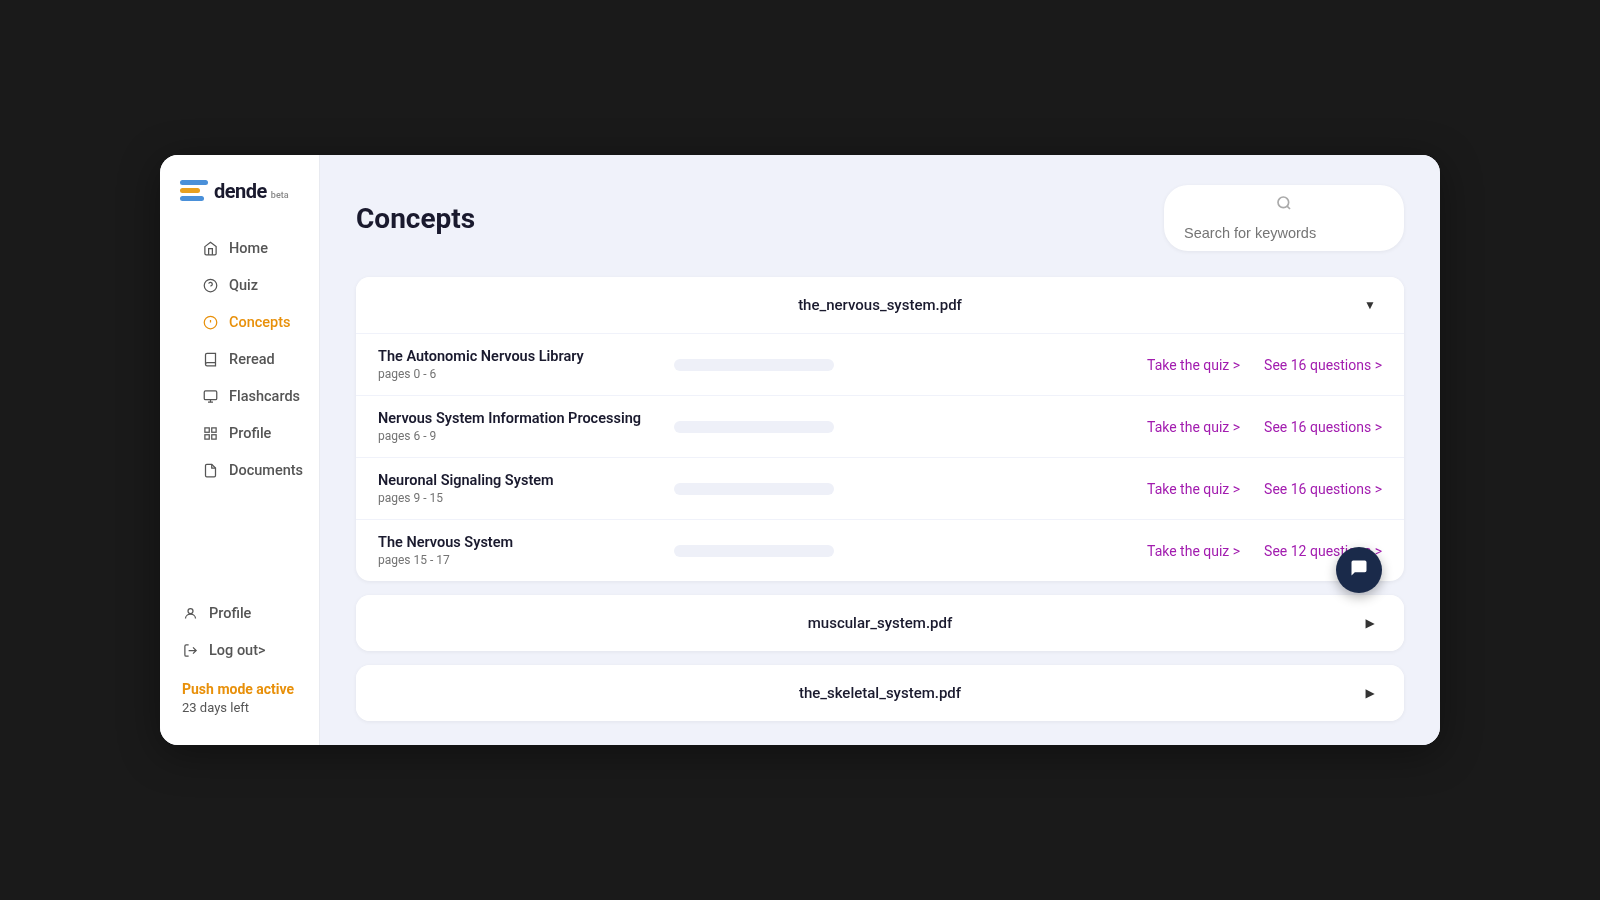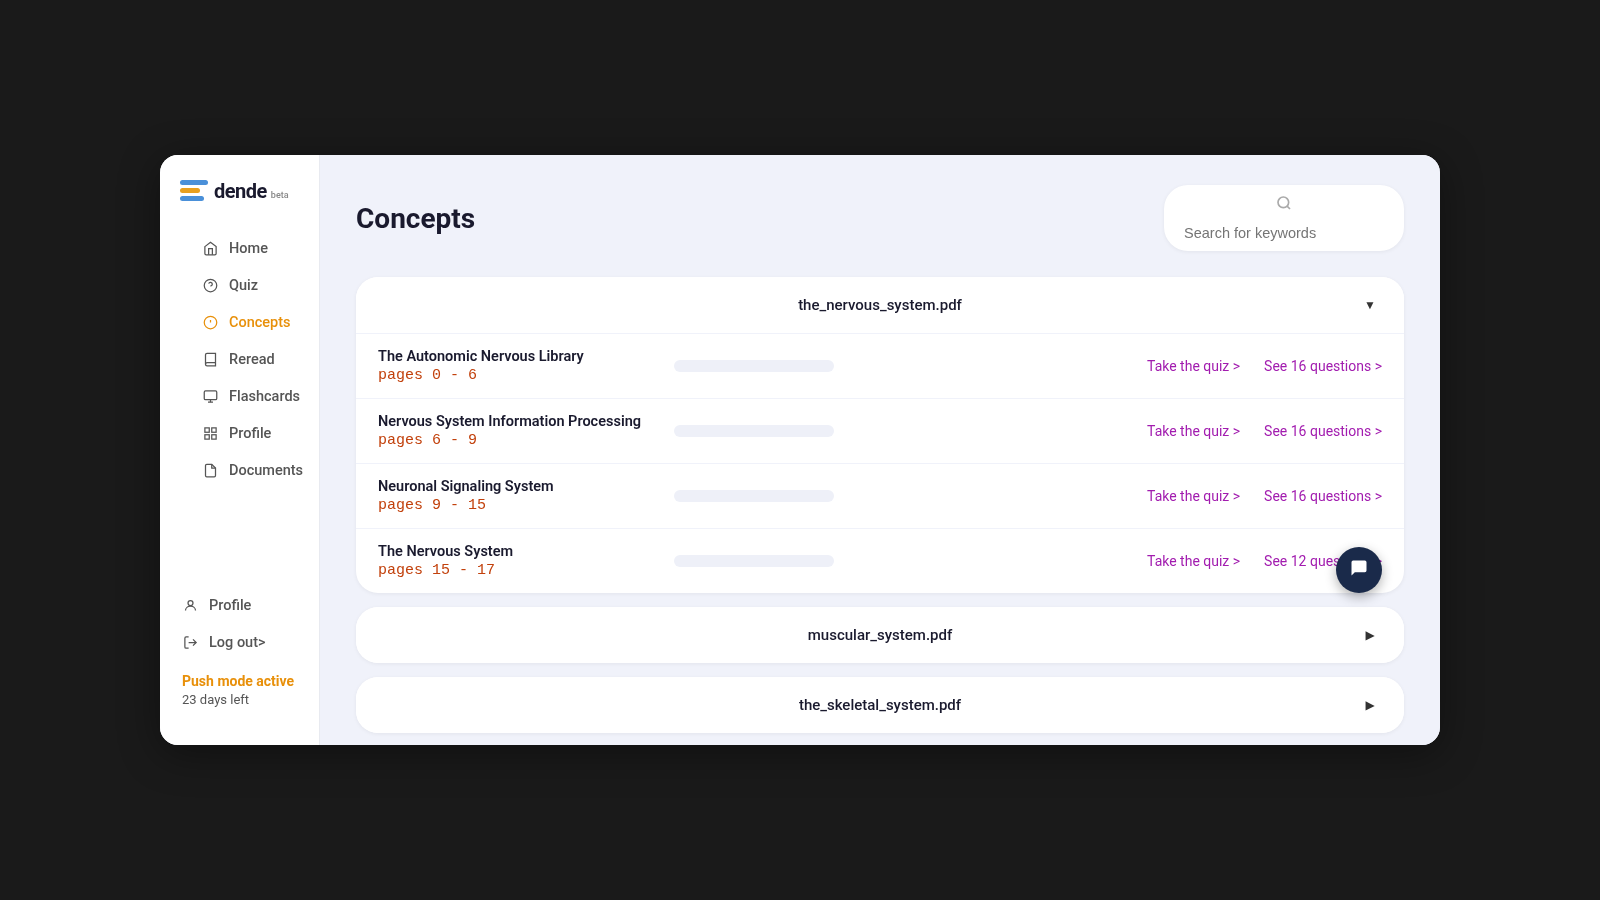--- a/index.html
+++ b/index.html
@@ -20,21 +20,21 @@
       overflow: hidden;
       box-shadow: 0 8px 40px rgba(0,0,0,0.4);
     }
     
     .sidebar {
       width: 160px;
       min-width: 160px;
       background: #fff;
       display: flex;
       flex-direction: column;
-      padding: 24px 0 28px 0;
+      padding: 24px 0 20px 0;
       border-right: 1px solid #e8eaf0;
     }
     .sidebar-logo {
       display: flex;
       align-items: center;
       gap: 6px;
       padding: 0 20px 28px 20px;
     }
     .logo-icon {
       width: 28px;
@@ -150,21 +150,21 @@
       border: none;
       outline: none;
       background: transparent;
       font-size: 14.5px;
       color: #aaa;
       width: 100%;
     }
     
     .doc-section {
       background: #fff;
-      border-radius: 22px;
+      border-radius: 14px;
       margin-bottom: 14px;
       overflow: hidden;
       box-shadow: 0 1px 4px rgba(0,0,0,0.06);
     }
     .doc-header {
       display: flex;
       align-items: center;
       justify-content: space-between;
       padding: 16px 22px;
       cursor: pointer;
@@ -199,24 +199,23 @@
     .concept-row:last-child { border-bottom: none; }
     .concept-info {
       min-width: 280px;
     }
     .concept-name {
       font-size: 14.5px;
       font-weight: 600;
       color: #1a1a2e;
     }
     .concept-pages {
-      font-size: 15px;
-      color: #c2410c;
+      font-size: 12px;
+      color: #737373;
       margin-top: 2px;
-      font-family: Liberation Mono, monospace;
     }
     .progress-bar-container {
       flex: 1;
       max-width: 160px;
     }
     .progress-bar-bg {
       background: #eef0f8;
       border-radius: 8px;
       height: 12px;
       width: 100%;

